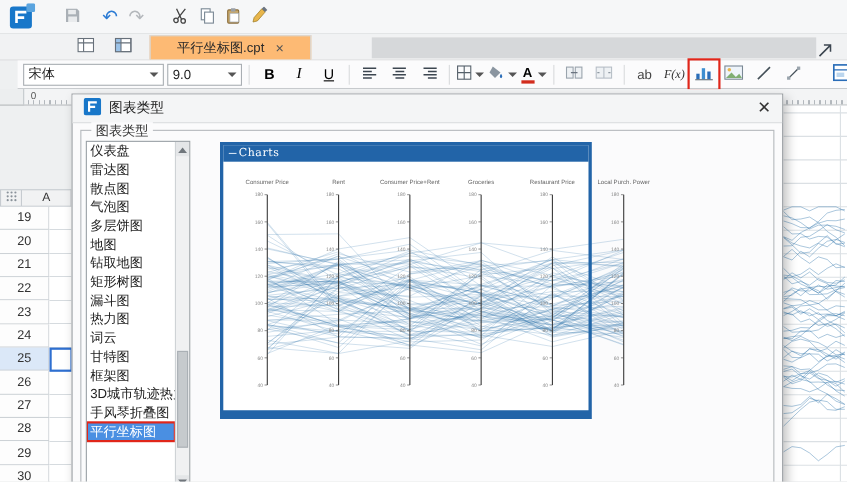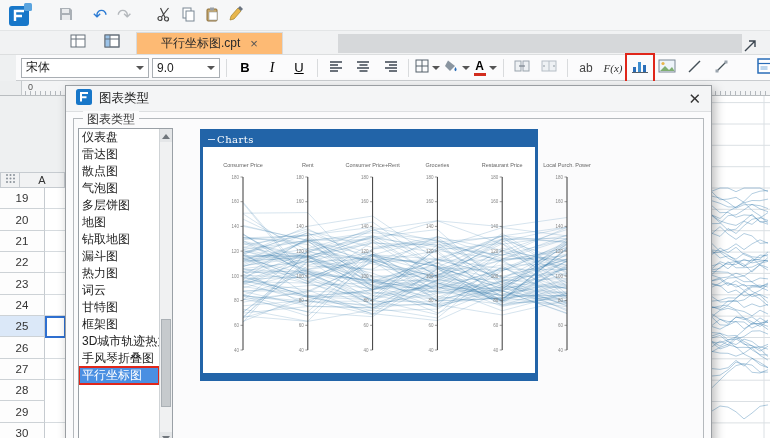--- a/index.html
+++ b/index.html
@@ -508,20 +508,21 @@
     <div class="groupbox">
       <span class="groupbox-label">图表类型</span>
       <div class="type-list" id="chart-type-list">
         <div class="list-item">仪表盘</div>
           <div class="list-item">雷达图</div>
           <div class="list-item">散点图</div>
           <div class="list-item">气泡图</div>
           <div class="list-item">多层饼图</div>
           <div class="list-item">地图</div>
           <div class="list-item">钻取地图</div>
+          <div class="list-item">矩形树图</div>
           <div class="list-item">漏斗图</div>
           <div class="list-item">热力图</div>
           <div class="list-item">词云</div>
           <div class="list-item">甘特图</div>
           <div class="list-item">框架图</div>
           <div class="list-item">3D城市轨迹热力图</div>
           <div class="list-item">手风琴折叠图</div>
           <div class="list-item selected annotated">平行坐标图</div>
           <div class="list-scrollbar">
           <div class="sb-up">

